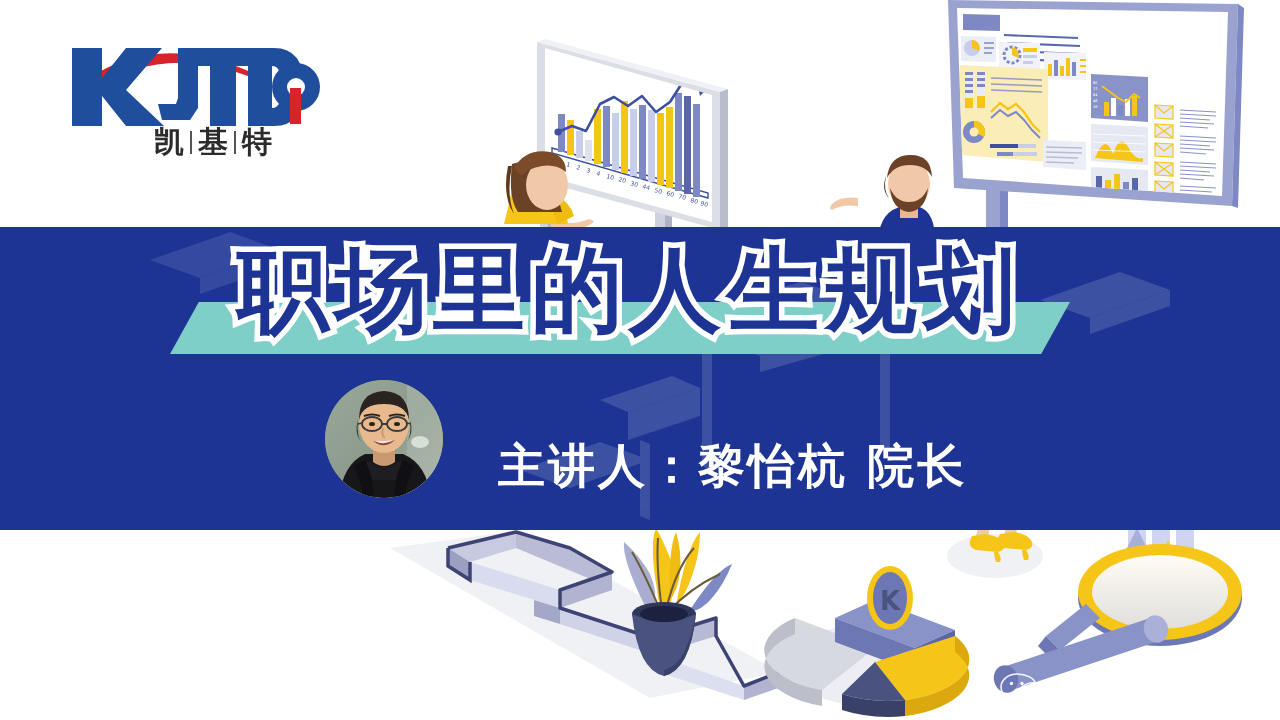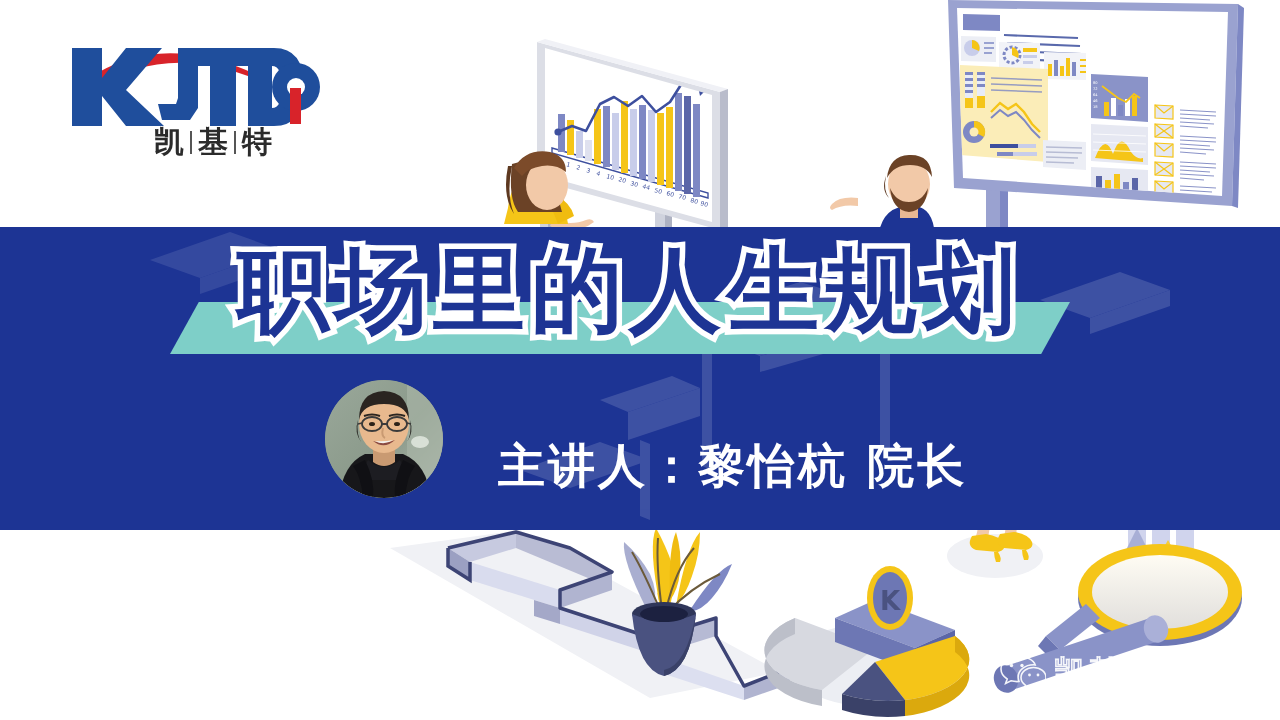--- a/index.html
+++ b/index.html
@@ -90,21 +90,21 @@
     font-size:47px;
     font-weight:bold;
     letter-spacing:3px;
     white-space:nowrap;
     font-family:"DejaVu Sans", "Liberation Sans", sans-serif;
   }
 
   
   #watermark {
     position:absolute;
-    right:22px; bottom:24px;
+    right:22px; bottom:6px;
     display:flex; align-items:center;
     z-index:70;
     opacity:0.92;
   }
   #wechat-icon { width:46px; height:40px; flex:0 0 auto; }
   #watermark-text {
     margin-left:8px;
     font-size:33px;
     color:rgba(255,255,255,0.0);
     -webkit-text-stroke:1.6px #ffffff;

